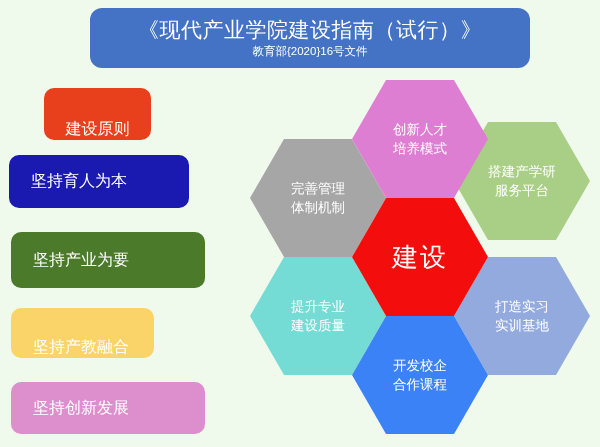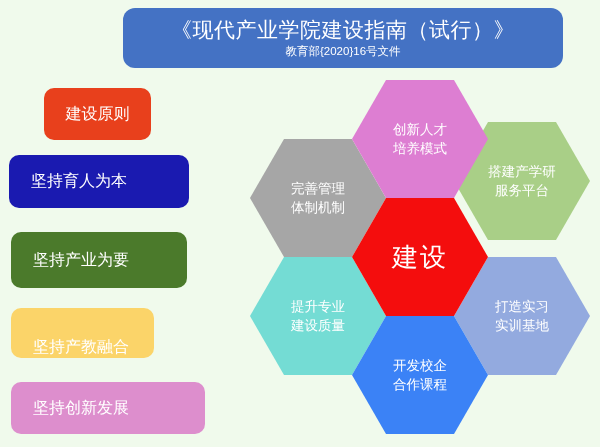--- a/index.html
+++ b/index.html
@@ -22,21 +22,20 @@
     top: 8px;
     width: 440px;
     height: 60px;
     background: #4472c4;
     border-radius: 12px;
     box-sizing: border-box;
     display: flex;
     flex-direction: column;
     align-items: center;
     justify-content: center;
-    margin-left: 33px;
   }
   #title-main {
     color: #ffffff;
     font-size: 21px;
     line-height: 26px;
     letter-spacing: 0.5px;
     white-space: nowrap;
   }
   #title-sub {
     color: #ffffff;
@@ -65,23 +64,23 @@
     white-space: nowrap;
   }
   .pill.center-label {
     justify-content: center;
   }
   .pill.left-label {
     justify-content: flex-start;
     padding-left: 22px;
   }
 
-  #pill-0 { left: 44px;  top: 88px;  width: 107px; height: 52px; background: #e8401c; }
+  #pill-0 { left: 44px;  top: 88px;  width: 107px; height: 52px; background: #e8401c; align-items: flex-end; }
   #pill-1 { left: 9px;   top: 155px; width: 180px; height: 53px; background: #1a1ab0; }
-  #pill-2 { left: 11px;  top: 232px; width: 176px; height: 56px; background: #4b7a2b; }
+  #pill-2 { left: 11px;  top: 232px; width: 194px; height: 56px; background: #4b7a2b; }
   #pill-3 { left: 11px;  top: 308px; width: 143px; height: 50px; background: #fbd469; align-items: flex-end; }
   #pill-4 { left: 11px;  top: 382px; width: 194px; height: 52px; background: #dd8ecd; }
 
   
   #hex-cluster {
     position: absolute;
     left: 240px;
     top: 78px;
     width: 360px;
     height: 369px;

